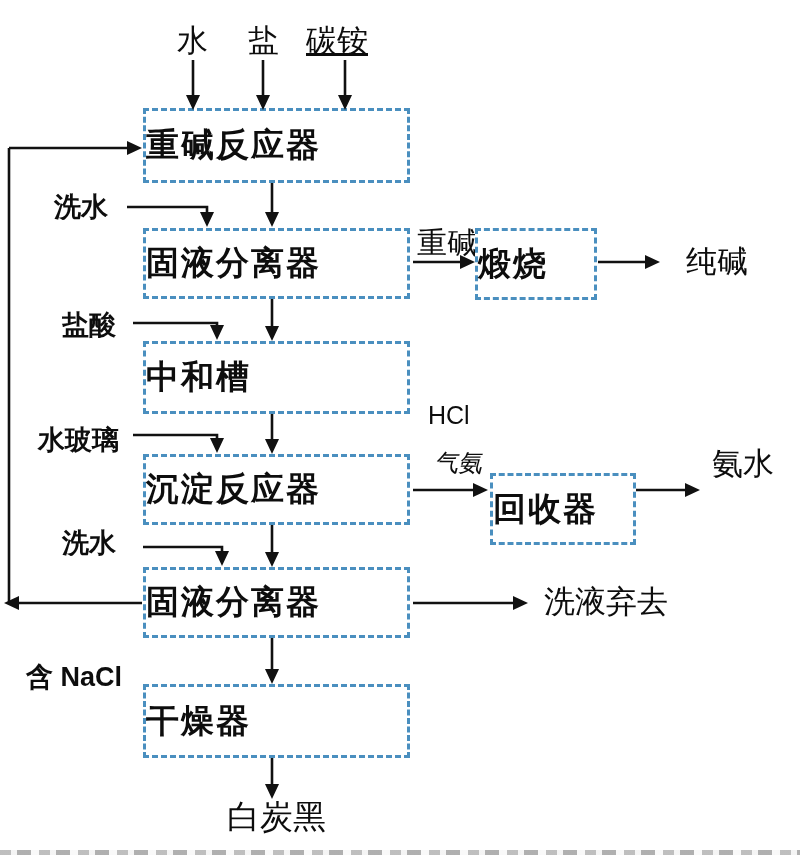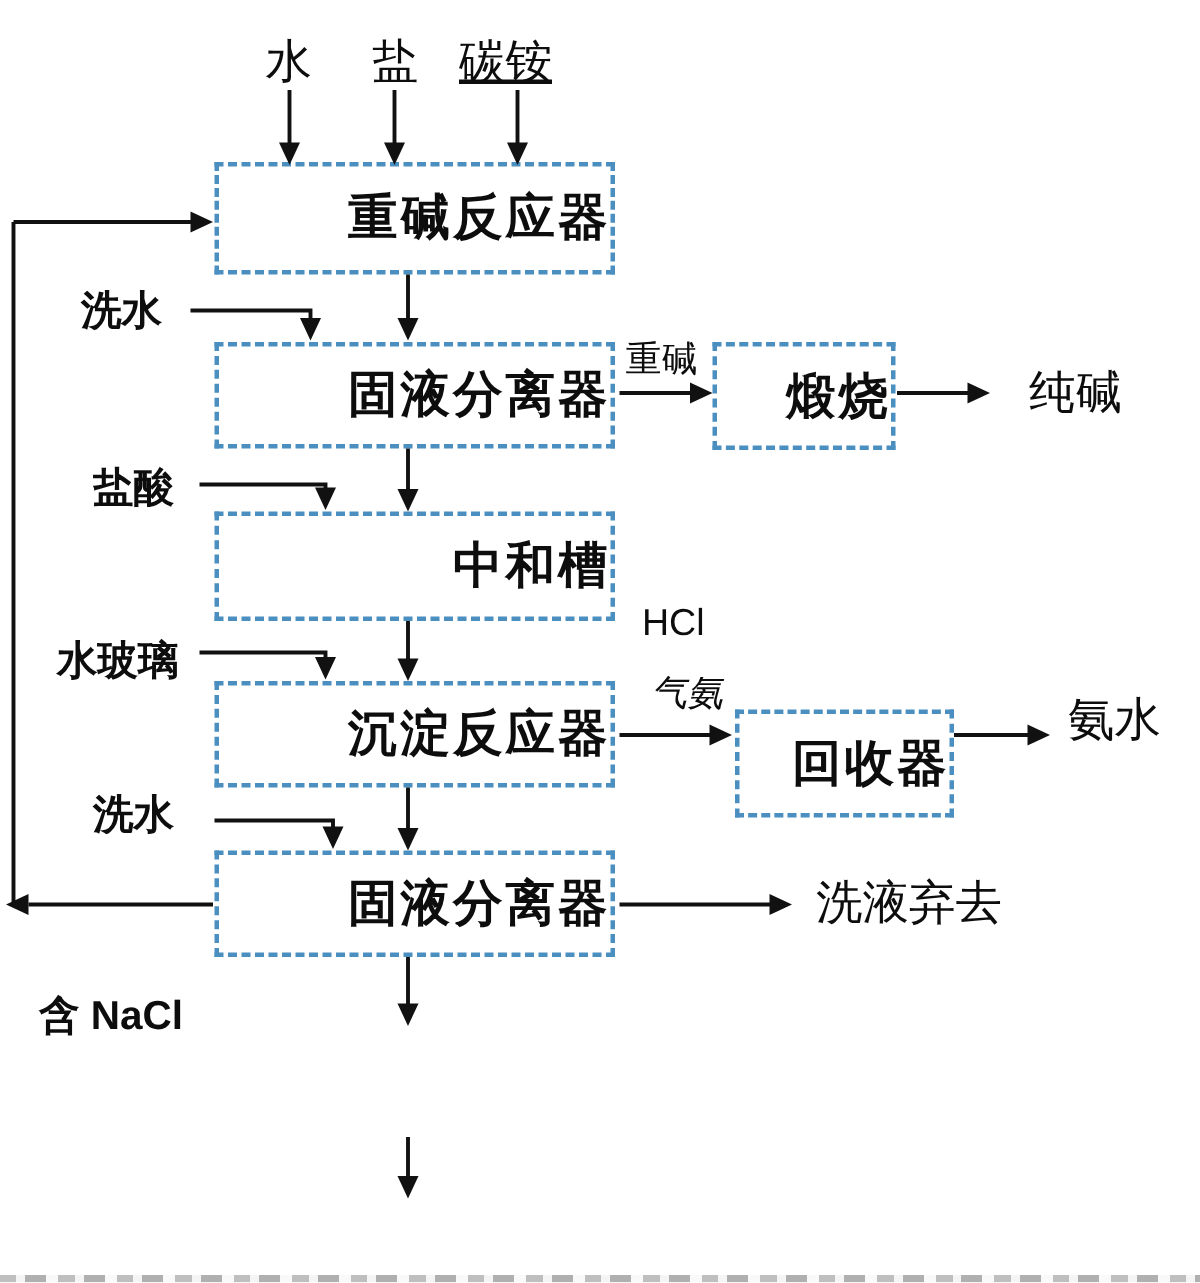--- a/index.html
+++ b/index.html
@@ -2,28 +2,28 @@
 <html><head>
 <meta charset="utf-8">
 <style>
   html,body{margin:0;padding:0;background:#ffffff;}
   .canvas{
     position:relative;width:800px;height:855px;background:#ffffff;overflow:hidden;
     font-family:"Liberation Sans","DejaVu Sans",sans-serif;color:#0d0d0d;
   }
   .pbox{
     position:absolute;border:3px dashed #4a8fbf;background:#ffffff;
-    display:flex;align-items:center;justify-content:flex-end;
+    display:flex;align-items:center;justify-content:flex-start;
     font-weight:bold;font-size:33px;letter-spacing:2px;color:#0d0d0d;
     box-sizing:border-box;
   }
   .lbl{position:absolute;white-space:nowrap;line-height:1;}
   .in-top{font-size:31px;font-weight:normal;}
   .in-left{font-size:27px;font-weight:bold;}
-  .stream{font-size:24px;font-weight:normal;}
+  .stream{font-size:30px;font-weight:normal;}
   .stream-italic{font-size:24px;font-style:italic;font-weight:normal;}
   .out{font-size:31px;font-weight:normal;}
   .out-big{font-size:33px;font-weight:normal;}
   svg.wires{position:absolute;left:0;top:0;width:800px;height:855px;}
   svg.wires line, svg.wires path{stroke:#111111;stroke-width:2.6;fill:none;}
   svg.wires polygon{fill:#111111;stroke:none;}
   .crop-strip{
     position:absolute;left:0;top:850px;width:800px;height:5px;opacity:.55;
     background:repeating-linear-gradient(90deg,#8a8a8a 0 11px,#ececec 11px 17px,#6f6f6f 17px 31px,#f4f4f4 31px 39px);
   }
@@ -41,22 +41,23 @@
   <div class="lbl in-left" style="left:62px;top:312px;">盐酸</div>
   <div class="lbl in-left" style="left:38px;top:427px;">水玻璃</div>
   <div class="lbl in-left" style="left:62px;top:530px;">洗水</div>
   <div class="lbl in-left" style="left:26px;top:664px;">含 NaCl</div>
 
   <div class="lbl stream" style="left:417px;top:228px;">重碱</div>
   <div class="lbl stream" style="left:428px;top:403px;font-size:25px;">HCl</div>
   <div class="lbl stream-italic" style="left:434px;top:451px;">气氨</div>
 
   <div class="lbl out" style="left:686px;top:246px;">纯碱</div>
-  <div class="lbl out" style="left:712px;top:464px;">氨水</div>
+  <div class="lbl out" style="left:712px;top:448px;">氨水</div>
   <div class="lbl out" style="left:544px;top:586px;">洗液弃去</div>
+  <div class="lbl out-big" style="left:227px;top:800px;">白炭黑</div>
 
   <div class="pbox" style="left:143px;top:108px;width:267px;height:75px;">
     <span>重碱反应器</span>
   </div>
   <div class="pbox" style="left:143px;top:228px;width:267px;height:71px;">
     <span>固液分离器</span>
   </div>
   <div class="pbox" style="left:475px;top:228px;width:122px;height:72px;">
     <span>煅烧</span>
   </div>
@@ -64,20 +65,23 @@
     <span>中和槽</span>
   </div>
   <div class="pbox" style="left:143px;top:454px;width:267px;height:71px;">
     <span>沉淀反应器</span>
   </div>
   <div class="pbox" style="left:490px;top:473px;width:146px;height:72px;">
     <span>回收器</span>
   </div>
   <div class="pbox" style="left:143px;top:567px;width:267px;height:71px;">
     <span>固液分离器</span>
+  </div>
+  <div class="pbox" style="left:143px;top:684px;width:267px;height:74px;">
+    <span>干燥器</span>
   </div>
 
   <svg class="wires" xmlns="http://www.w3.org/2000/svg">
 
     <g>
       <line x1="193" y1="60" x2="193" y2="96"></line>
         <polygon points="186,95 200,95 193,110"></polygon>
     </g>
     <g>
       <line x1="263" y1="60" x2="263" y2="96"></line>

